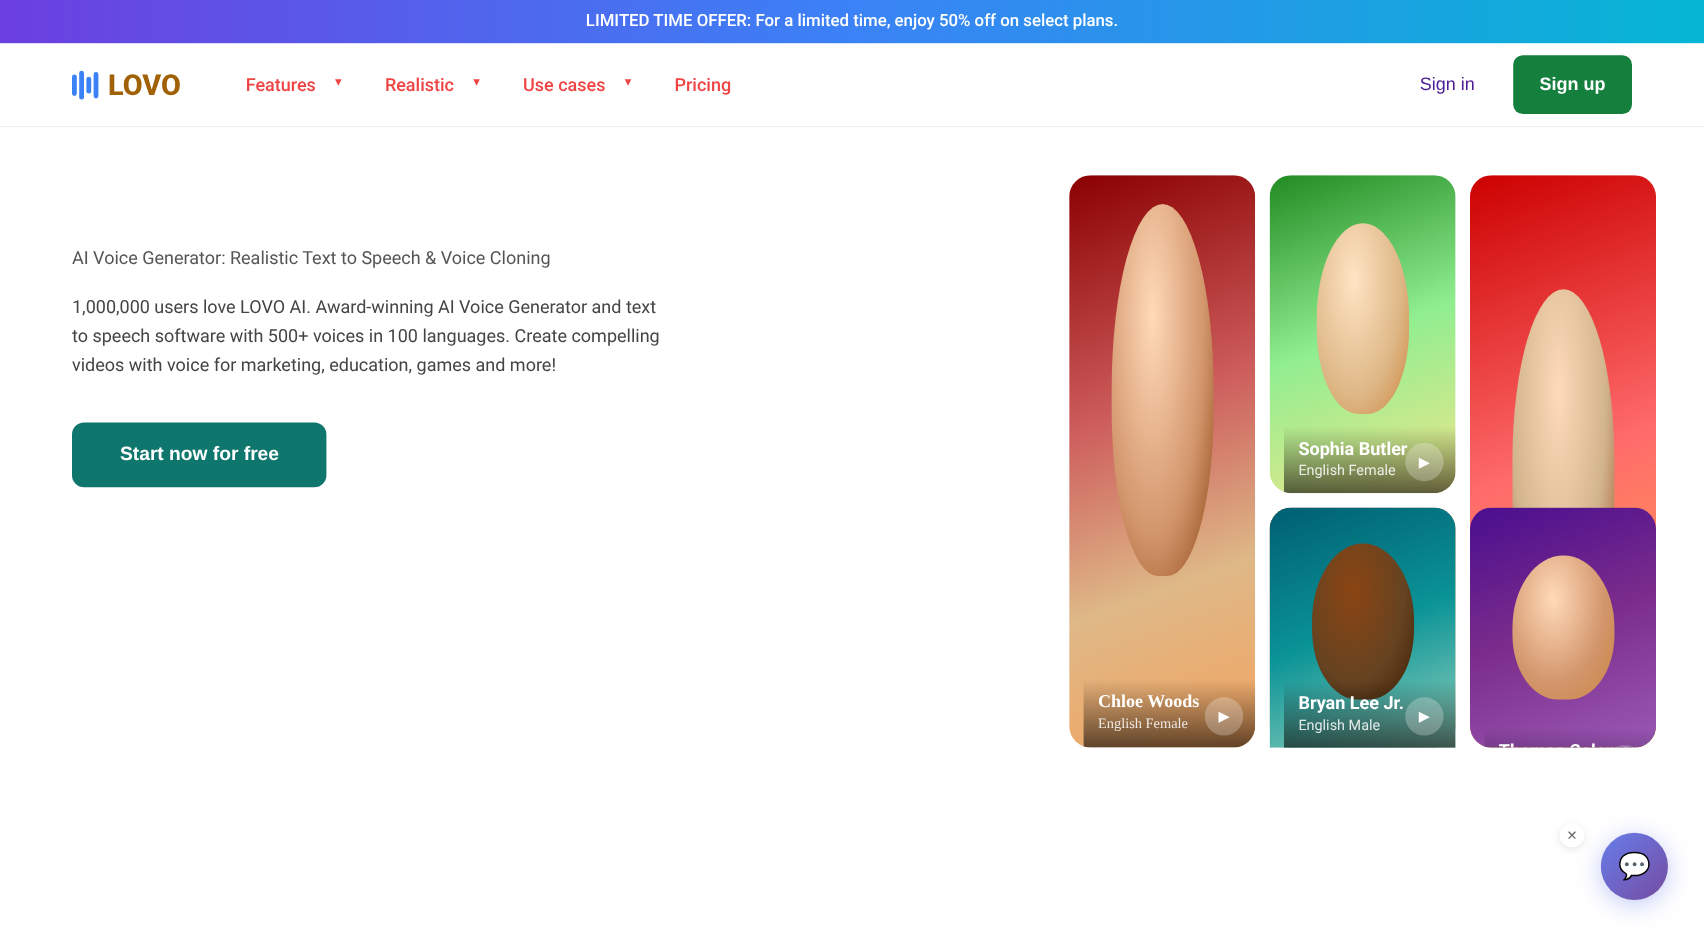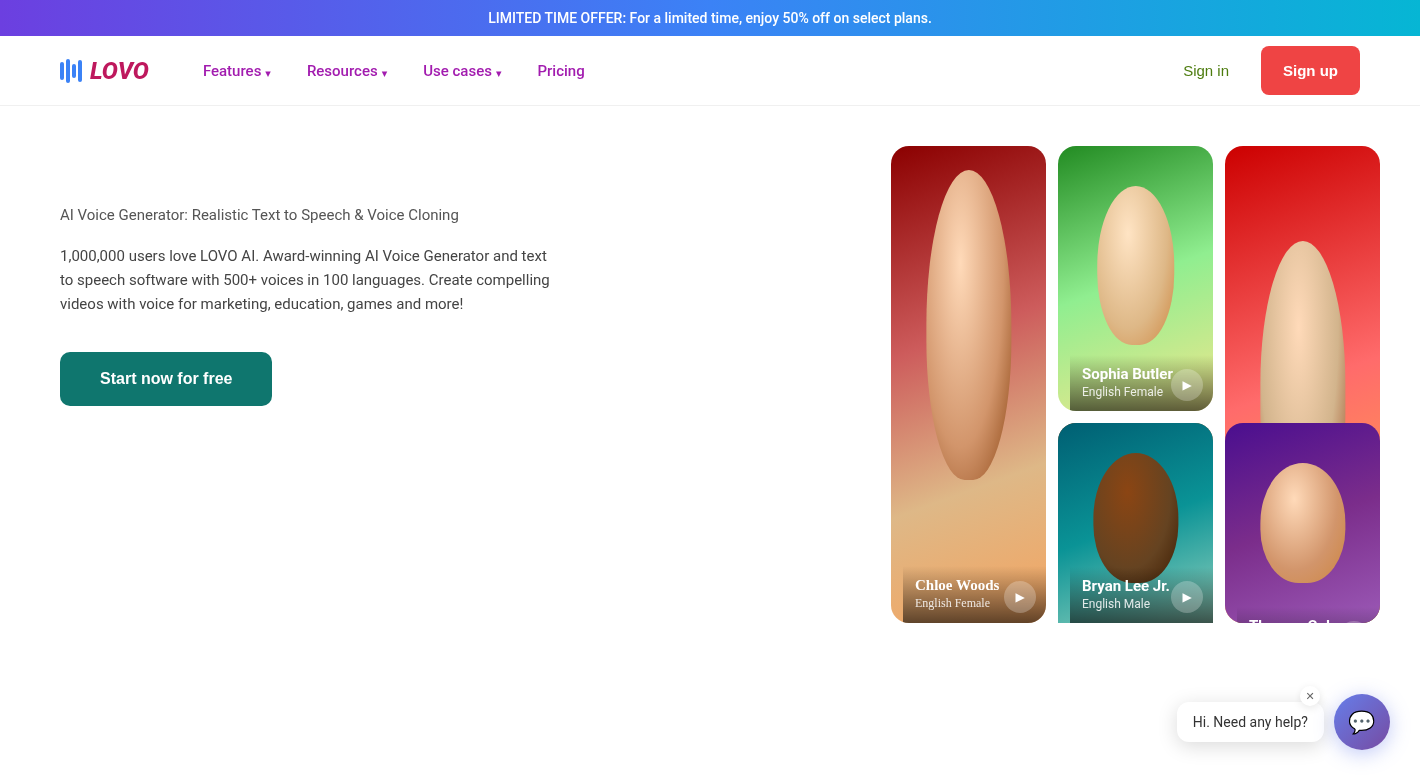--- a/index.html
+++ b/index.html
@@ -22,68 +22,67 @@
       padding: 0 60px;
       height: 70px;
       border-bottom: 1px solid #f0f0f0;
     }
     .logo {
       display: flex;
       align-items: center;
       gap: 8px;
       font-size: 24px;
       font-weight: 800;
-      color: #be185d;
+      color: #a16207;
       margin-right: 40px;
-      font-style: italic;
     }
     .logo-icon {
       display: flex;
       align-items: center;
       gap: 2px;
     }
     .logo-bar {
       width: 4px;
       background: #3b82f6;
       border-radius: 2px;
     }
     .nav-links {
       display: flex;
       align-items: center;
       gap: 8px;
       flex: 1;
     }
     .nav-item {
       display: flex;
-      align-items: flex-end;
-      gap: 4px;
+      align-items: flex-start;
+      gap: 16px;
       padding: 8px 14px;
       font-size: 15px;
-      color: #a21caf;
+      color: #ef4444;
       cursor: pointer;
       border-radius: 6px;
       font-weight: 500;
     }
     .nav-actions {
       display: flex;
       align-items: center;
       gap: 16px;
     }
     .btn-signin {
       font-size: 15px;
-      color: #4d7c0f;
+      color: #4c1d95;
       font-weight: 500;
       cursor: pointer;
       padding: 8px 16px;
       border-radius: 6px;
       background: none;
       border: none;
     }
     .btn-signup {
-      background: #ef4444;
+      background: #15803d;
       color: #fff;
       border: none;
       padding: 16px 22px;
       border-radius: 8px;
       font-size: 15px;
       font-weight: 600;
       cursor: pointer;
     }
 
     
@@ -353,21 +352,21 @@
       <div class="logo-bar" style="height:22px;"></div>
     </div>
     <span>LOVO</span>
   </div>
   <div class="nav-links">
     <div class="nav-item">
       <span>Features</span>
       <span class="chevron">▾</span>
     </div>
     <div class="nav-item">
-      <span>Resources</span>
+      <span>Realistic</span>
       <span class="chevron">▾</span>
     </div>
     <div class="nav-item">
       <span>Use cases</span>
       <span class="chevron">▾</span>
     </div>
     <div class="nav-item">
       <span>Pricing</span>
     </div>
   </div>
@@ -455,19 +454,18 @@
         <div class="play-btn">▶</div>
       </div>
     </div>
 
   </div>
 
 </section>
 
 <div class="chat-bubble">
   <div style="position:relative; display:flex; align-items:center; gap:10px;">
-    <div class="chat-text">Hi. Need any help?</div>
     <div class="chat-close">✕</div>
     <div class="chat-btn">
       <span>💬</span>
     </div>
   </div>
 </div>
 
 </body></html>

